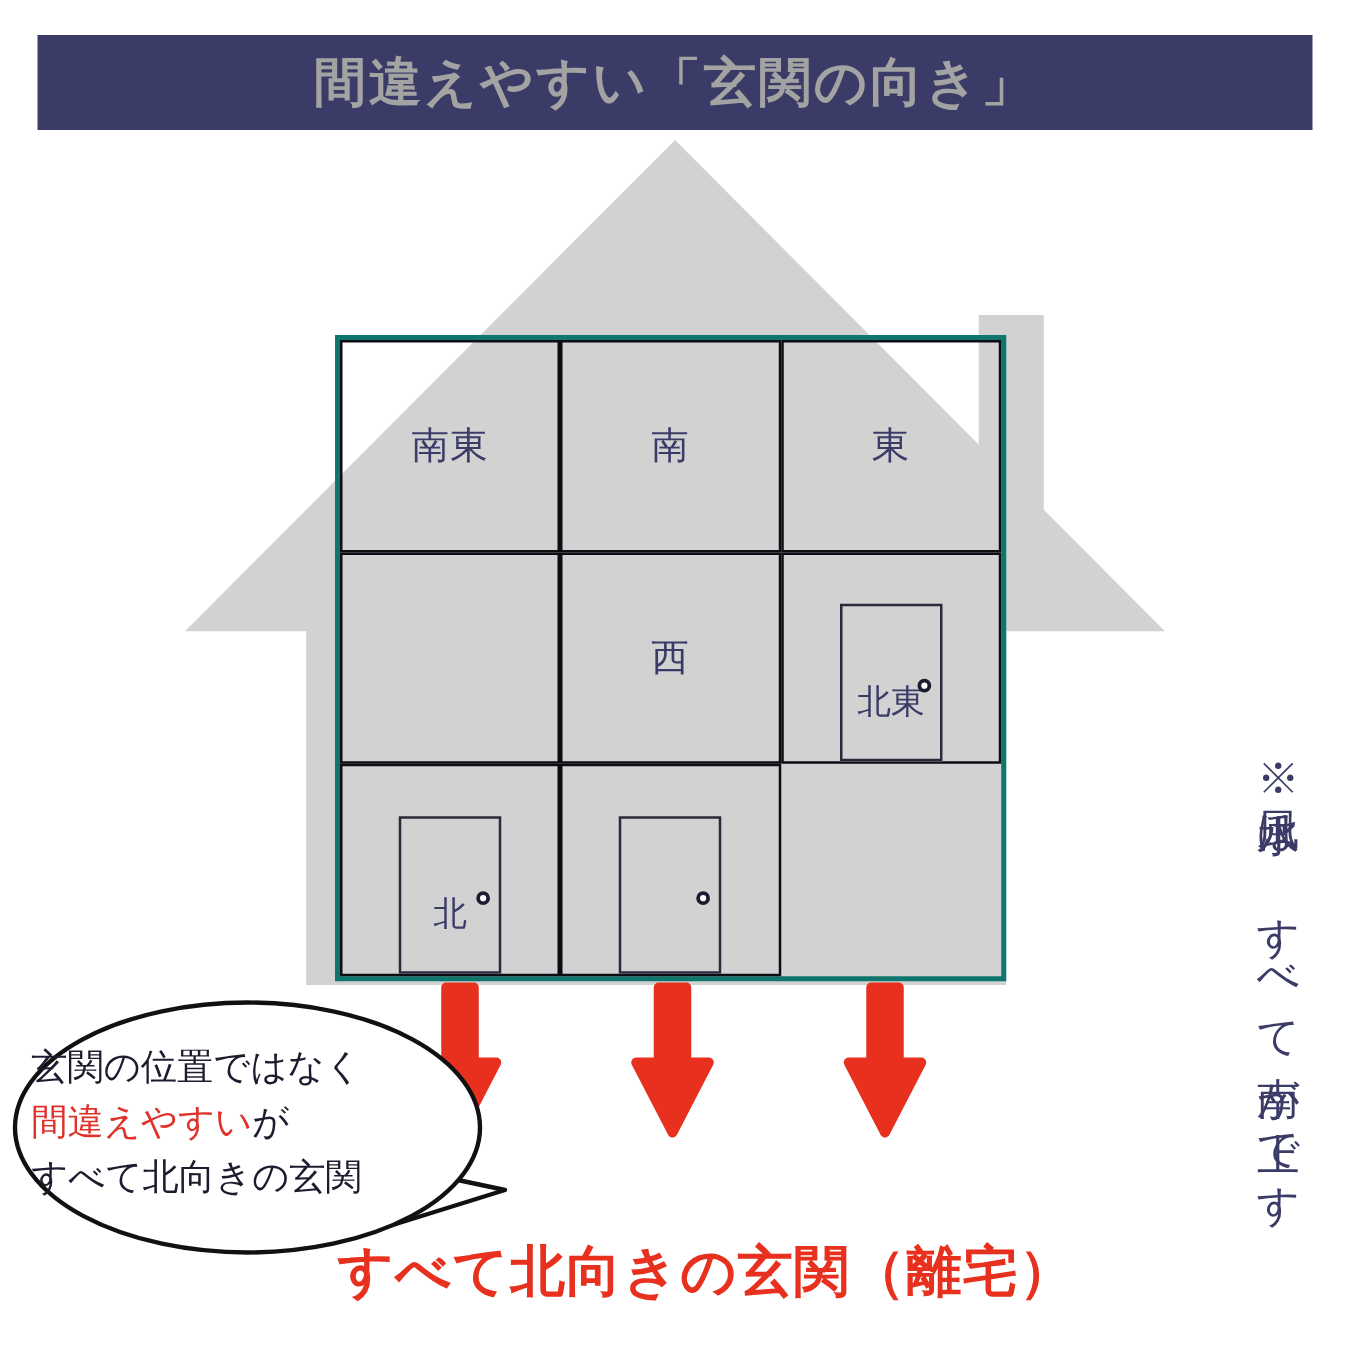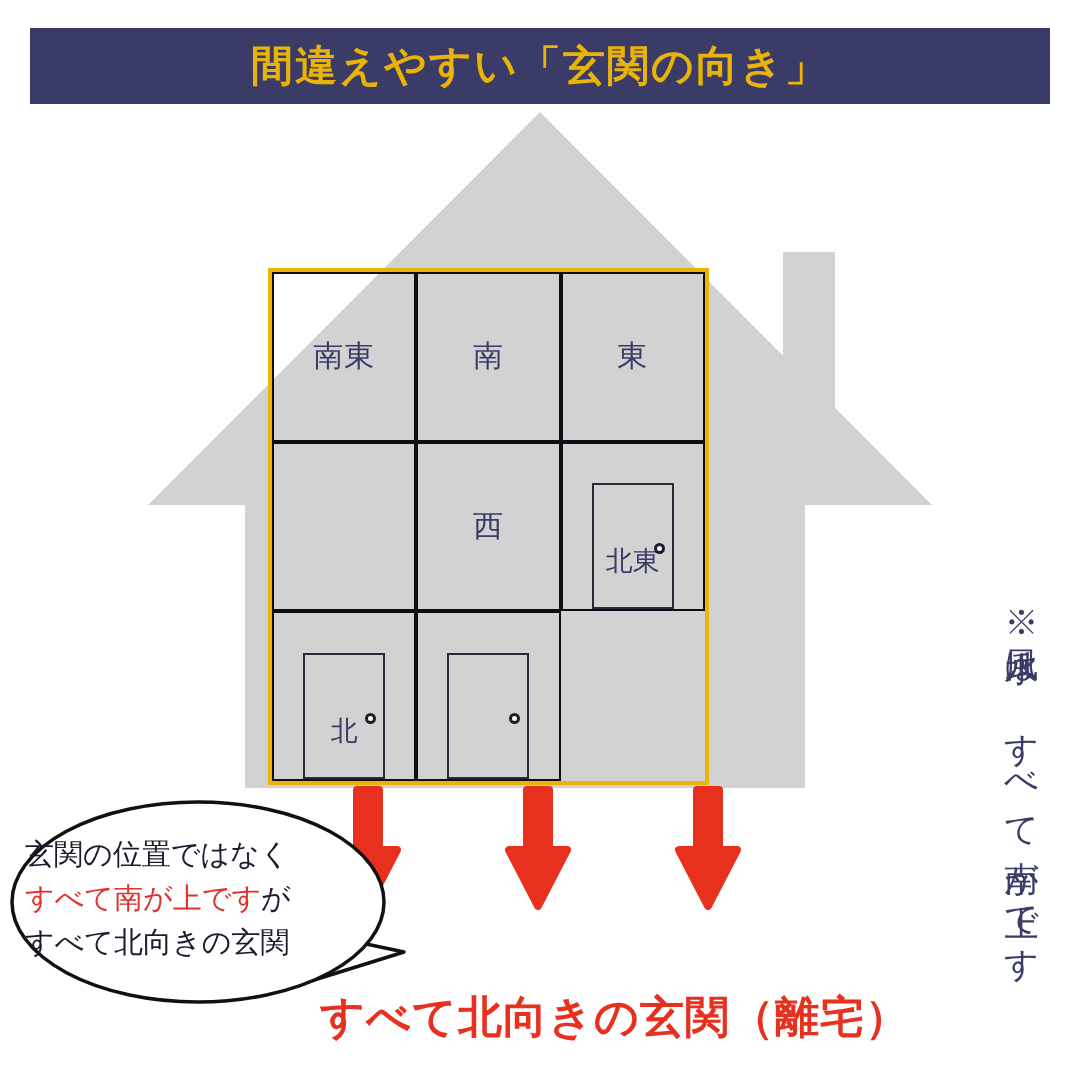--- a/index.html
+++ b/index.html
@@ -12,33 +12,33 @@
   }
 
   
   .header {
     position:absolute; left:30px; top:28px; width:1020px; height:76px;
     background:#3b3b68;
     display:flex; align-items:center; justify-content:center;
     z-index:5;
   }
   .header-title {
-    color:#eab308; font-size:42px; font-weight:bold; letter-spacing:2px;
+    color:#a3a3a3; font-size:42px; font-weight:bold; letter-spacing:2px;
   }
 
   
   .house-layer { position:absolute; left:0; top:0; width:1080px; height:1080px; z-index:1; }
 
   
   .grid {
-    position:absolute; left:268px; top:268px; width:441px; height:517px;
+    position:absolute; left:268px; top:268px; width:537px; height:517px;
     display:grid;
     grid-template-columns:repeat(3,1fr);
     grid-template-rows:repeat(3,1fr);
-    border:4px solid #eab308;
+    border:4px solid #0f766e;
     z-index:2;
   }
   .cell {
     border:2px solid #0d0d14;
     display:flex; align-items:center; justify-content:center;
     position:relative;
   }
   .cell-label {
     color:#3b3b68; font-size:30px; font-weight:normal; letter-spacing:1px;
   }
@@ -68,21 +68,21 @@
   .bubble-text {
     position:absolute; left:25px; top:832px; width:348px;
     text-align:left; z-index:4;
     font-size:29px; line-height:44px; color:#1c1c2e;
   }
   .bubble-red { color:#e0312a; }
 
   
   .caption {
     position:absolute; left:270px; top:988px; width:690px;
-    text-align:center; z-index:4;
+    z-index:4;
     color:#e8301f; font-size:44px; font-weight:bold; letter-spacing:1px;
   }
 
   
   .side-note {
     position:absolute; right:36px; top:585px; height:480px;
     writing-mode:vertical-rl; text-orientation:upright;
     color:#3b3b68;
     font-family:"Liberation Serif", serif;
     font-size:34px; letter-spacing:3px;
@@ -146,19 +146,19 @@
   </g>
 
   <g fill="#ffffff" stroke="#111111" stroke-width="3.5" stroke-linejoin="round">
     <polygon points="300,930 404,952 282,990"></polygon>
     <ellipse cx="198" cy="902" rx="186" ry="100"></ellipse>
   </g>
 </svg>
 
 <div class="bubble-text">
   <div>玄関の位置ではなく</div>
-  <div><span class="bubble-red">すべて南が上です</span><span>が</span></div>
+  <div><span class="bubble-red">間違えやすい</span><span>が</span></div>
   <div>すべて北向きの玄関</div>
 </div>
 
 <div class="caption">すべて北向きの玄関（離宅）</div>
 
 <div class="side-note">※風水は すべて南が上です</div>
 
 </body></html>

